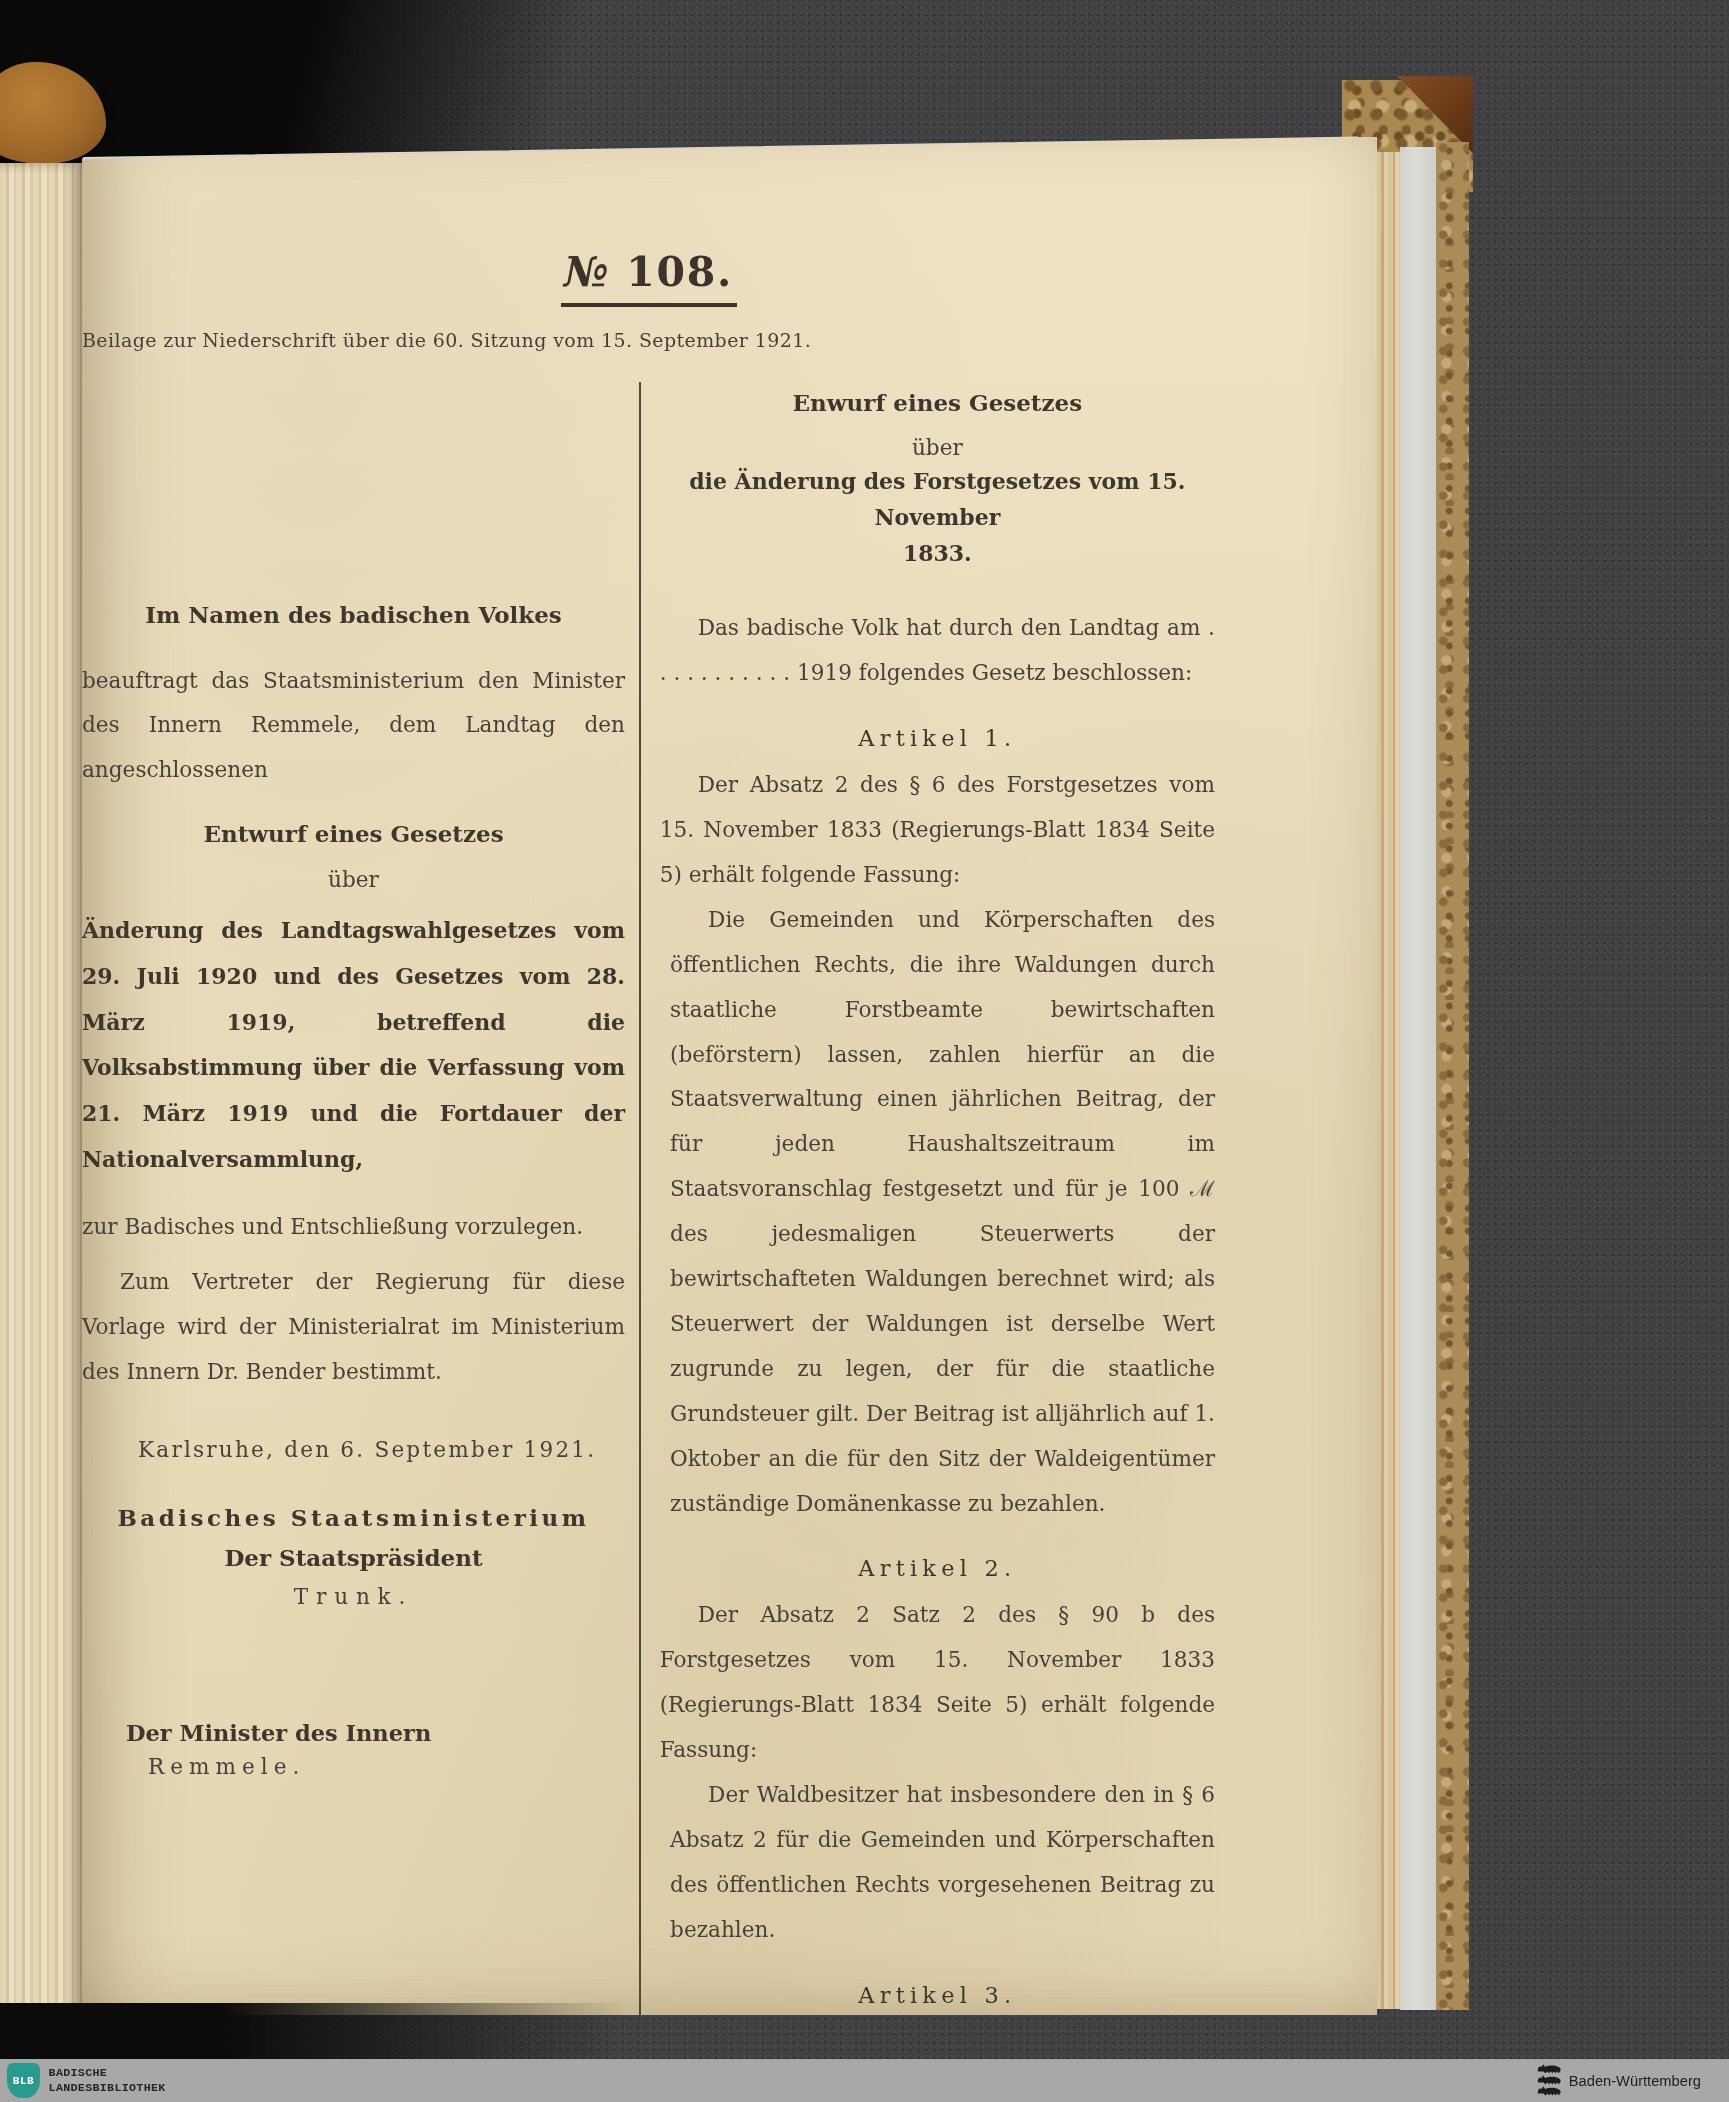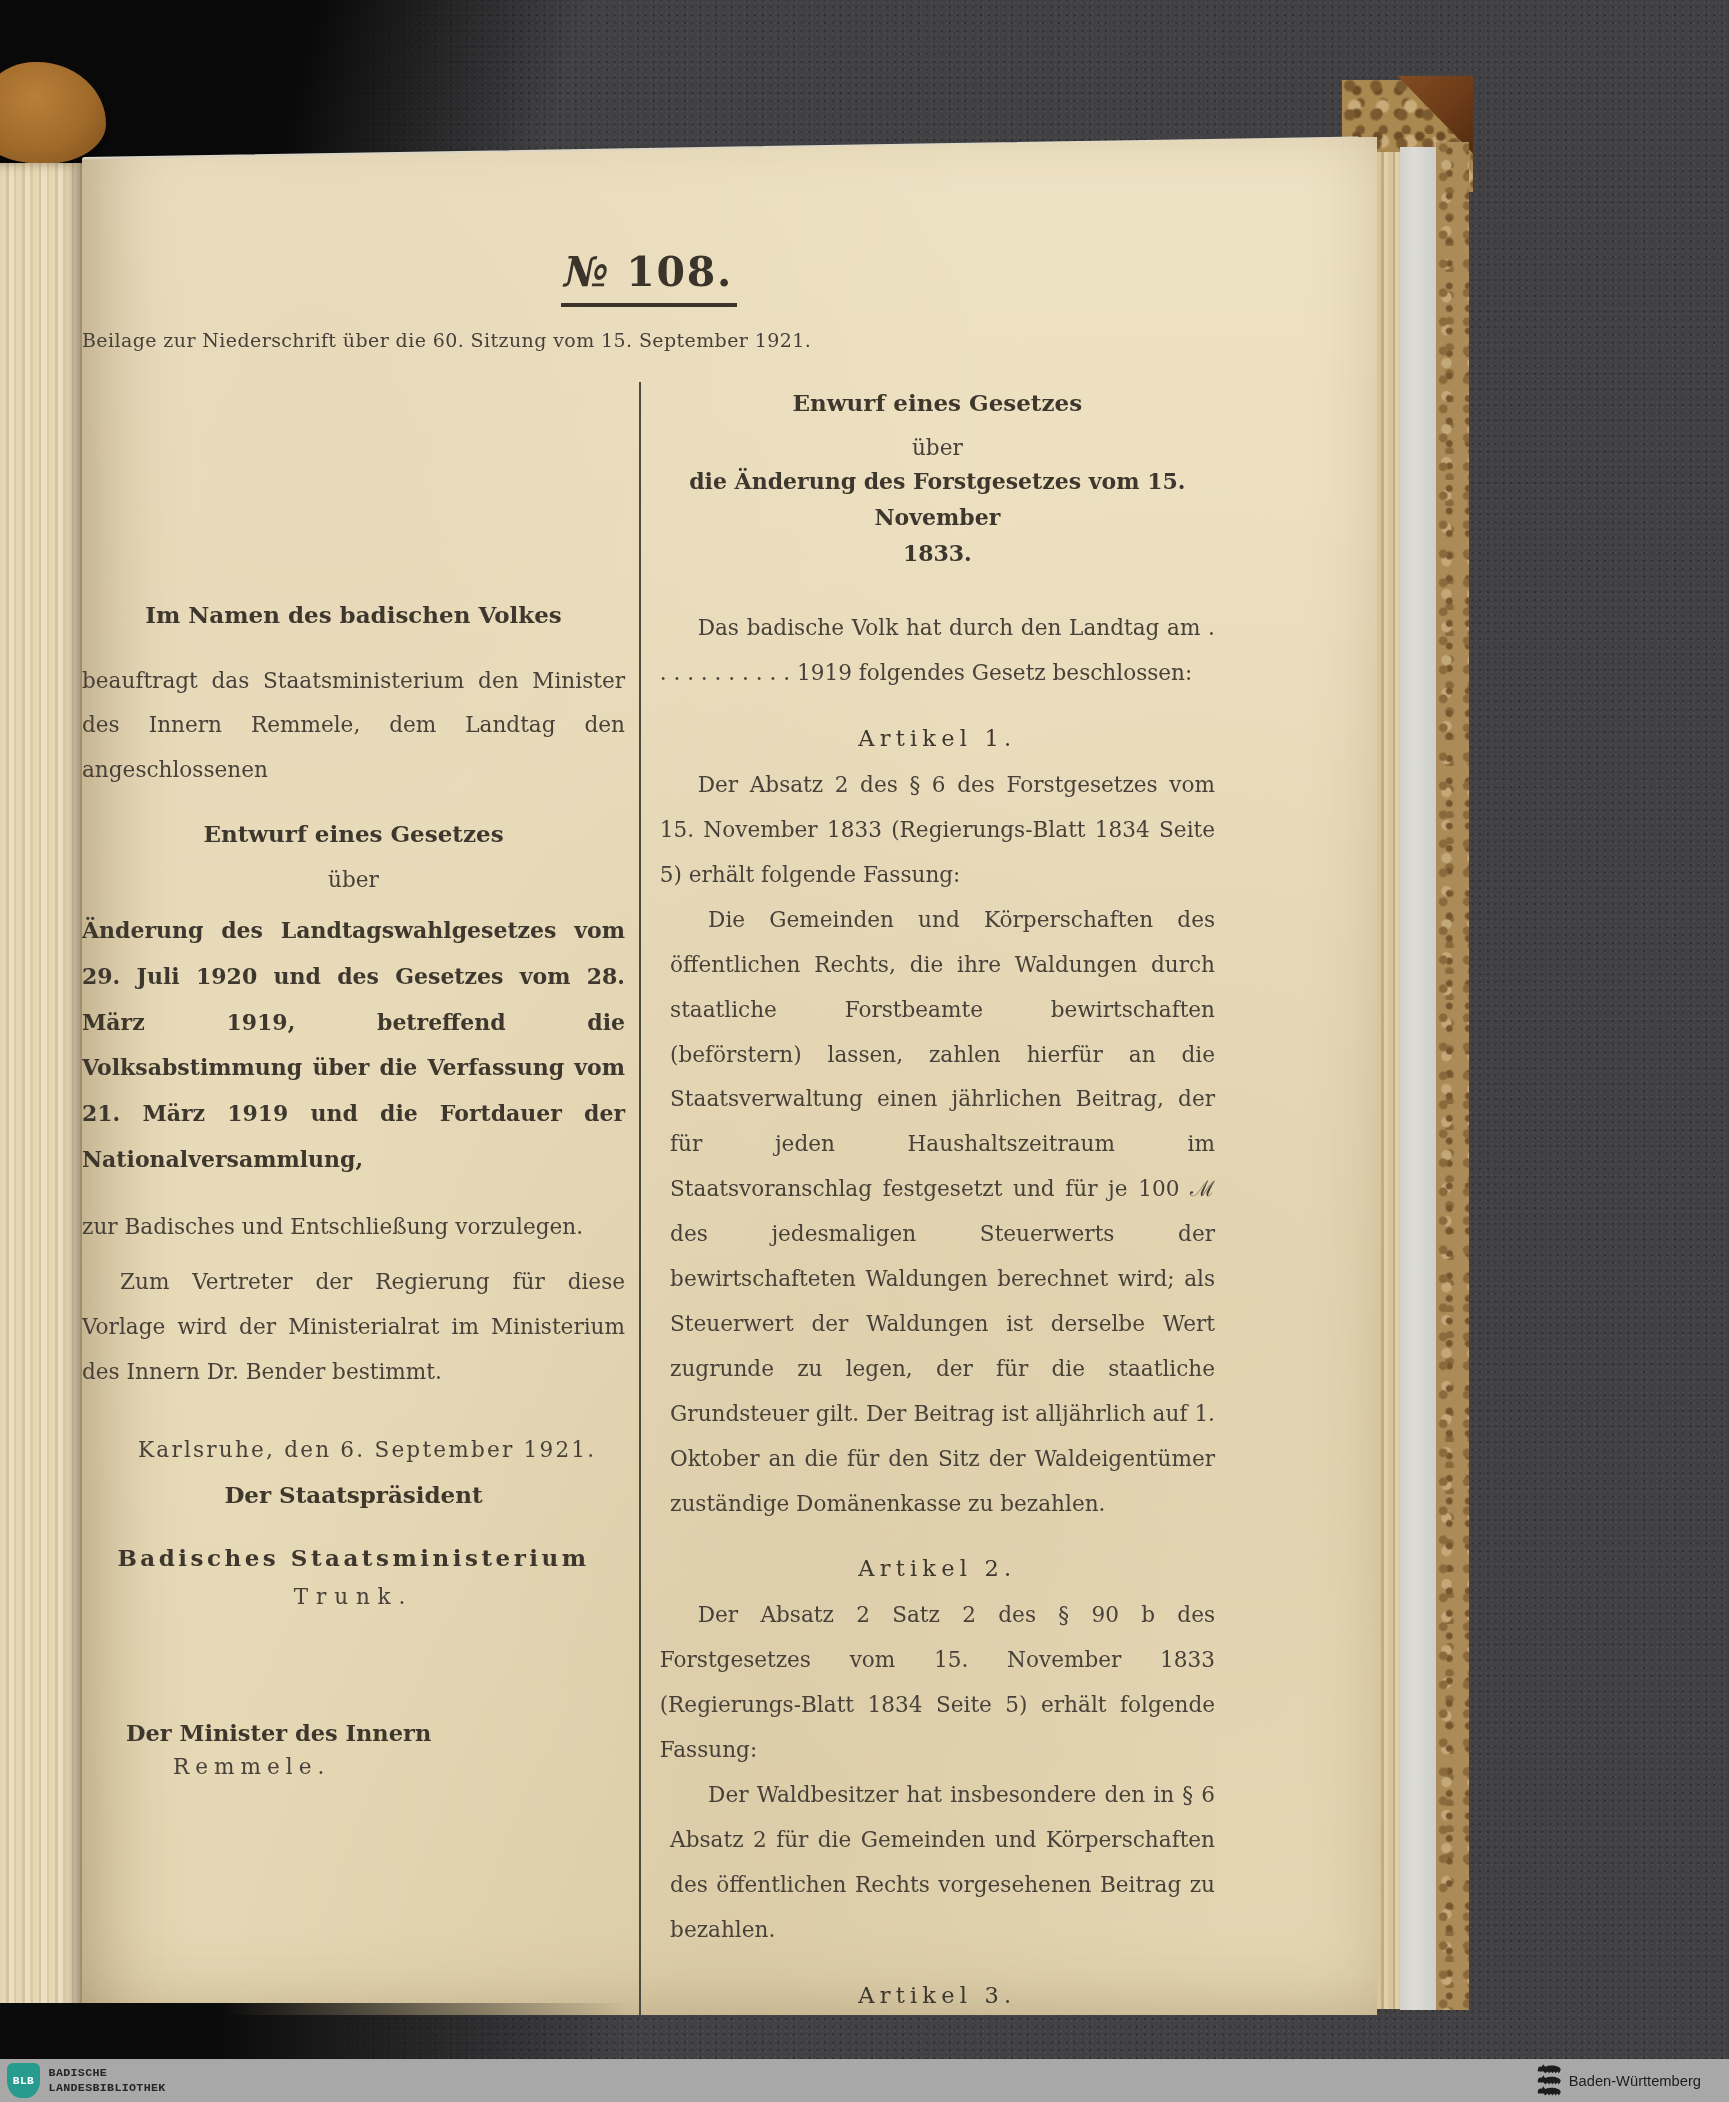--- a/index.html
+++ b/index.html
@@ -118,21 +118,21 @@
   .lc-ueber{margin-top:12px;}
   .lc-subject{margin-top:12px;font-size:22px;color:#3d372e;}
   .purpose{margin-top:22.5px;}
   .representative{margin-top:10.4px;}
   .dateline{margin-top:33px;padding-left:56px;letter-spacing:2.2px;}
   .ministry{margin-top:28px;letter-spacing:3.5px;}
   .president-title{margin-top:5.2px;}
   .president-sig{margin-top:8.6px;text-align:center;font-size:21.6px;letter-spacing:7.8px;}
   .minister-block{margin-top:111px;}
   .minister-title{font-weight:bold;font-size:22.5px;color:#3d372e;padding-left:44px;}
-  .minister-sig{margin-top:8.6px;padding-left:91px;font-size:21.6px;letter-spacing:6px;}
+  .minister-sig{margin-top:8.6px;padding-left:66px;font-size:21.6px;letter-spacing:6px;}
   .rc-title{margin-top:3.5px;}
   .rc-ueber{margin-top:12px;}
   .rc-subject{font-size:22px;line-height:1.62;}
   .preamble{margin-top:35px;}
   .art-head{
     margin-top:29px;margin-bottom:12px;text-align:center;
     font-size:22.5px;letter-spacing:5.2px;color:#3d372e;
   }
   
   .footer-bar{
@@ -175,22 +175,22 @@
 
       <div class="col-left">
         <div class="c-head invocation">Im Namen des badischen Volkes</div>
         <p class="just commission">beauftragt das Staatsministerium den Minister des Innern Remmele, dem Landtag den angeschlossenen</p>
         <div class="c-head lc-title">Entwurf eines Gesetzes</div>
         <div class="c-mid lc-ueber">über</div>
         <p class="just bold lc-subject">Änderung des Landtagswahlgesetzes vom 29. Juli 1920 und des Gesetzes vom 28. März 1919, betreffend die Volksabstimmung über die Verfassung vom 21. März 1919 und die Fortdauer der Nationalversammlung,</p>
         <p class="purpose">zur Badisches und Entschließung vorzulegen.</p>
         <p class="just indent representative">Zum Vertreter der Regierung für diese Vorlage wird der Ministerialrat im Ministerium des Innern Dr. Bender bestimmt.</p>
         <p class="dateline">Karlsruhe, den 6. September 1921.</p>
+        <div class="c-head ministry">Badisches Staatsministerium</div>
         <div class="c-head president-title">Der Staatspräsident</div>
-        <div class="c-head ministry">Badisches Staatsministerium</div>
         <div class="president-sig">Trunk.</div>
         <div class="minister-block">
           <div class="minister-title">Der Minister des Innern</div>
           <div class="minister-sig">Remmele.</div>
         </div>
       </div>
 
       <div class="divider"></div>
 
       <div class="col-right">

